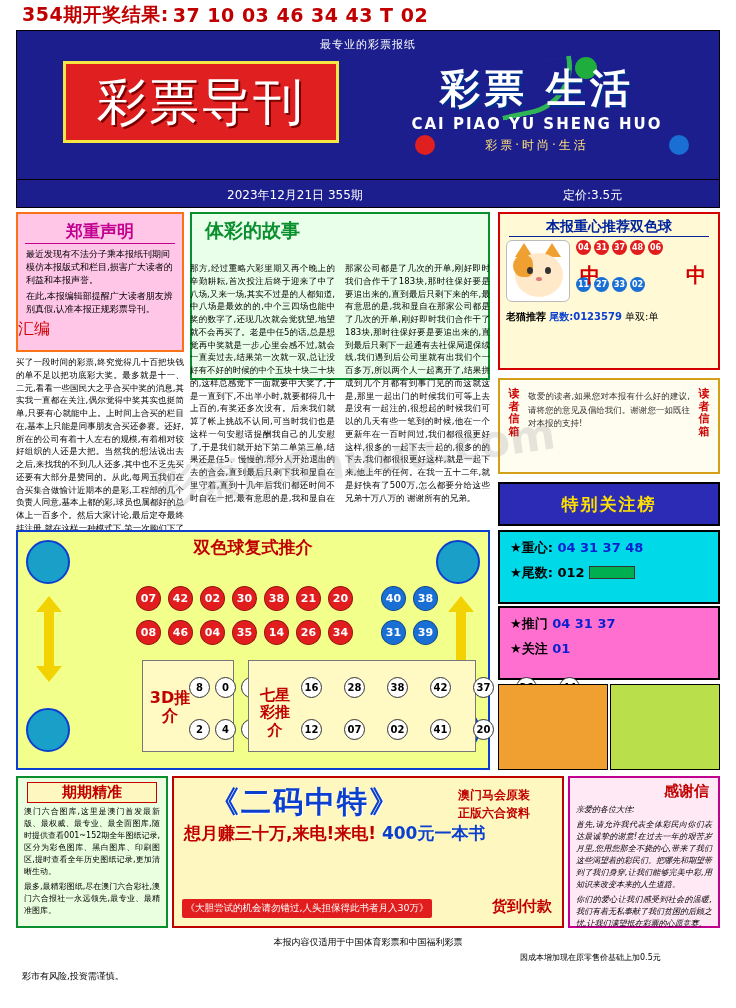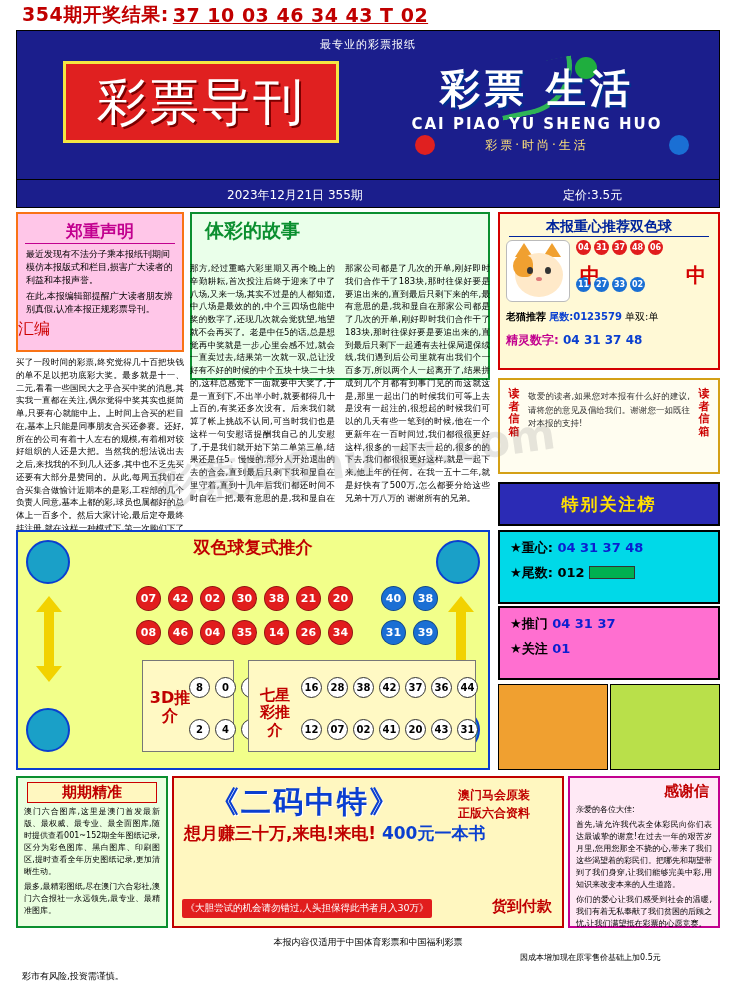--- a/index.html
+++ b/index.html
@@ -14,21 +14,21 @@
   .page { position:relative; width:736px; height:754px; background:#fff; }
 
   
   .result-line {
     position:absolute; left:0; top:0; width:736px; height:30px;
     background:#fff; color:#c00000;
     font-size:19px; font-weight:bold; letter-spacing:0.5px;
     display:flex; align-items:center; padding-left:22px;
     font-family:"DejaVu Sans",sans-serif;
   }
-  .result-line .nums { margin-left:4px;text-decoration:underline; }
+  .result-line .nums { margin-left:4px; }
 
   
   .masthead {
     position:absolute; left:16px; top:30px; width:704px; height:150px;
     background:#1b1e8c;
     border:1px solid #000;
   }
   .masthead .subtitle {
     position:absolute; left:0; right:0; top:6px; text-align:center;
     color:#fff; font-size:11px; letter-spacing:1px;
@@ -242,21 +242,21 @@
     display:flex;align-items:center;justify-content:center;font-size:10px;font-weight:bold;color:#000;
   }
   .p7 {
     position:absolute; left:230px; top:128px; width:228px; height:92px;
     background:#fff9c4; border:1px solid #777;
   }
   .p7 .lbl {
     position:absolute; left:4px; top:26px; font-size:15px; font-weight:bold; color:#c00000;
     line-height:1.15; width:44px; text-align:center;
   }
-  .p7 .r { position:absolute; display:flex; gap:5px;text-align:right; }
+  .p7 .r { position:absolute; display:flex; gap:22px;text-align:right; }
   .p7 .r1 { left:52px; top:16px; }
   .p7 .r2 { left:52px; top:58px; }
 
   
   .ani { position:absolute; border:1px solid #000; }
   .ani1 { left:498px; top:684px; width:110px; height:86px; background:#f0a030; }
   .ani2 { left:610px; top:684px; width:110px; height:86px; background:#b9e04a; }
 
   
   .b-left {
@@ -295,21 +295,21 @@
   }
 
   .b-right {
     left:568px; top:776px; width:152px; height:152px;
     background:#ffe9f5; border:2px solid #c2008f;
   }
   .b-right .hd {
     margin:4px auto 2px; width:130px; text-align:right;
     color:#c00000; font-size:15px; font-weight:bold;
   }
-  .b-right p { margin:3px 6px; font-size:8px; line-height:1.5; text-align:justify; }
+  .b-right p { margin:3px 6px; font-size:8px; line-height:1.5; text-align:justify;font-style:italic; }
 
   
   .foot1 {
     position:absolute; left:0; top:936px; width:736px; text-align:center;
     font-size:9px; color:#000;
   }
   .foot2 {
     position:absolute; left:520px; top:952px; width:210px; text-align:left;
     font-size:8px; color:#000;
   }
@@ -392,24 +392,20 @@
         <div class="mini-ball mb-blue">33</div>
         <div class="mini-ball mb-blue">02</div>
       </div>
     </div>
     <div class="rec-zhong l">中</div>
     <div class="rec-zhong r">中</div>
     <div class="rec-sub">
       <b>老猫推荐</b>
       <span class="blue">尾数:0123579</span>
       <span>单双:单</span>
-    </div>
-    <div class="rec-jl">
-      <span>精灵数字:</span>
-      <span class="nums">04 31 37 48</span>
     </div>
   </div>
 
   <div class="panel p-letter">
     <div class="side l">读者信箱</div>
     <div class="side r">读者信箱</div>
     <div class="txt">敬爱的读者,如果您对本报有什么好的建议,请将您的意见及倡给我们。谢谢您一如既往对本报的支持!</div>
   </div>
 
   <div class="panel p-focus">

